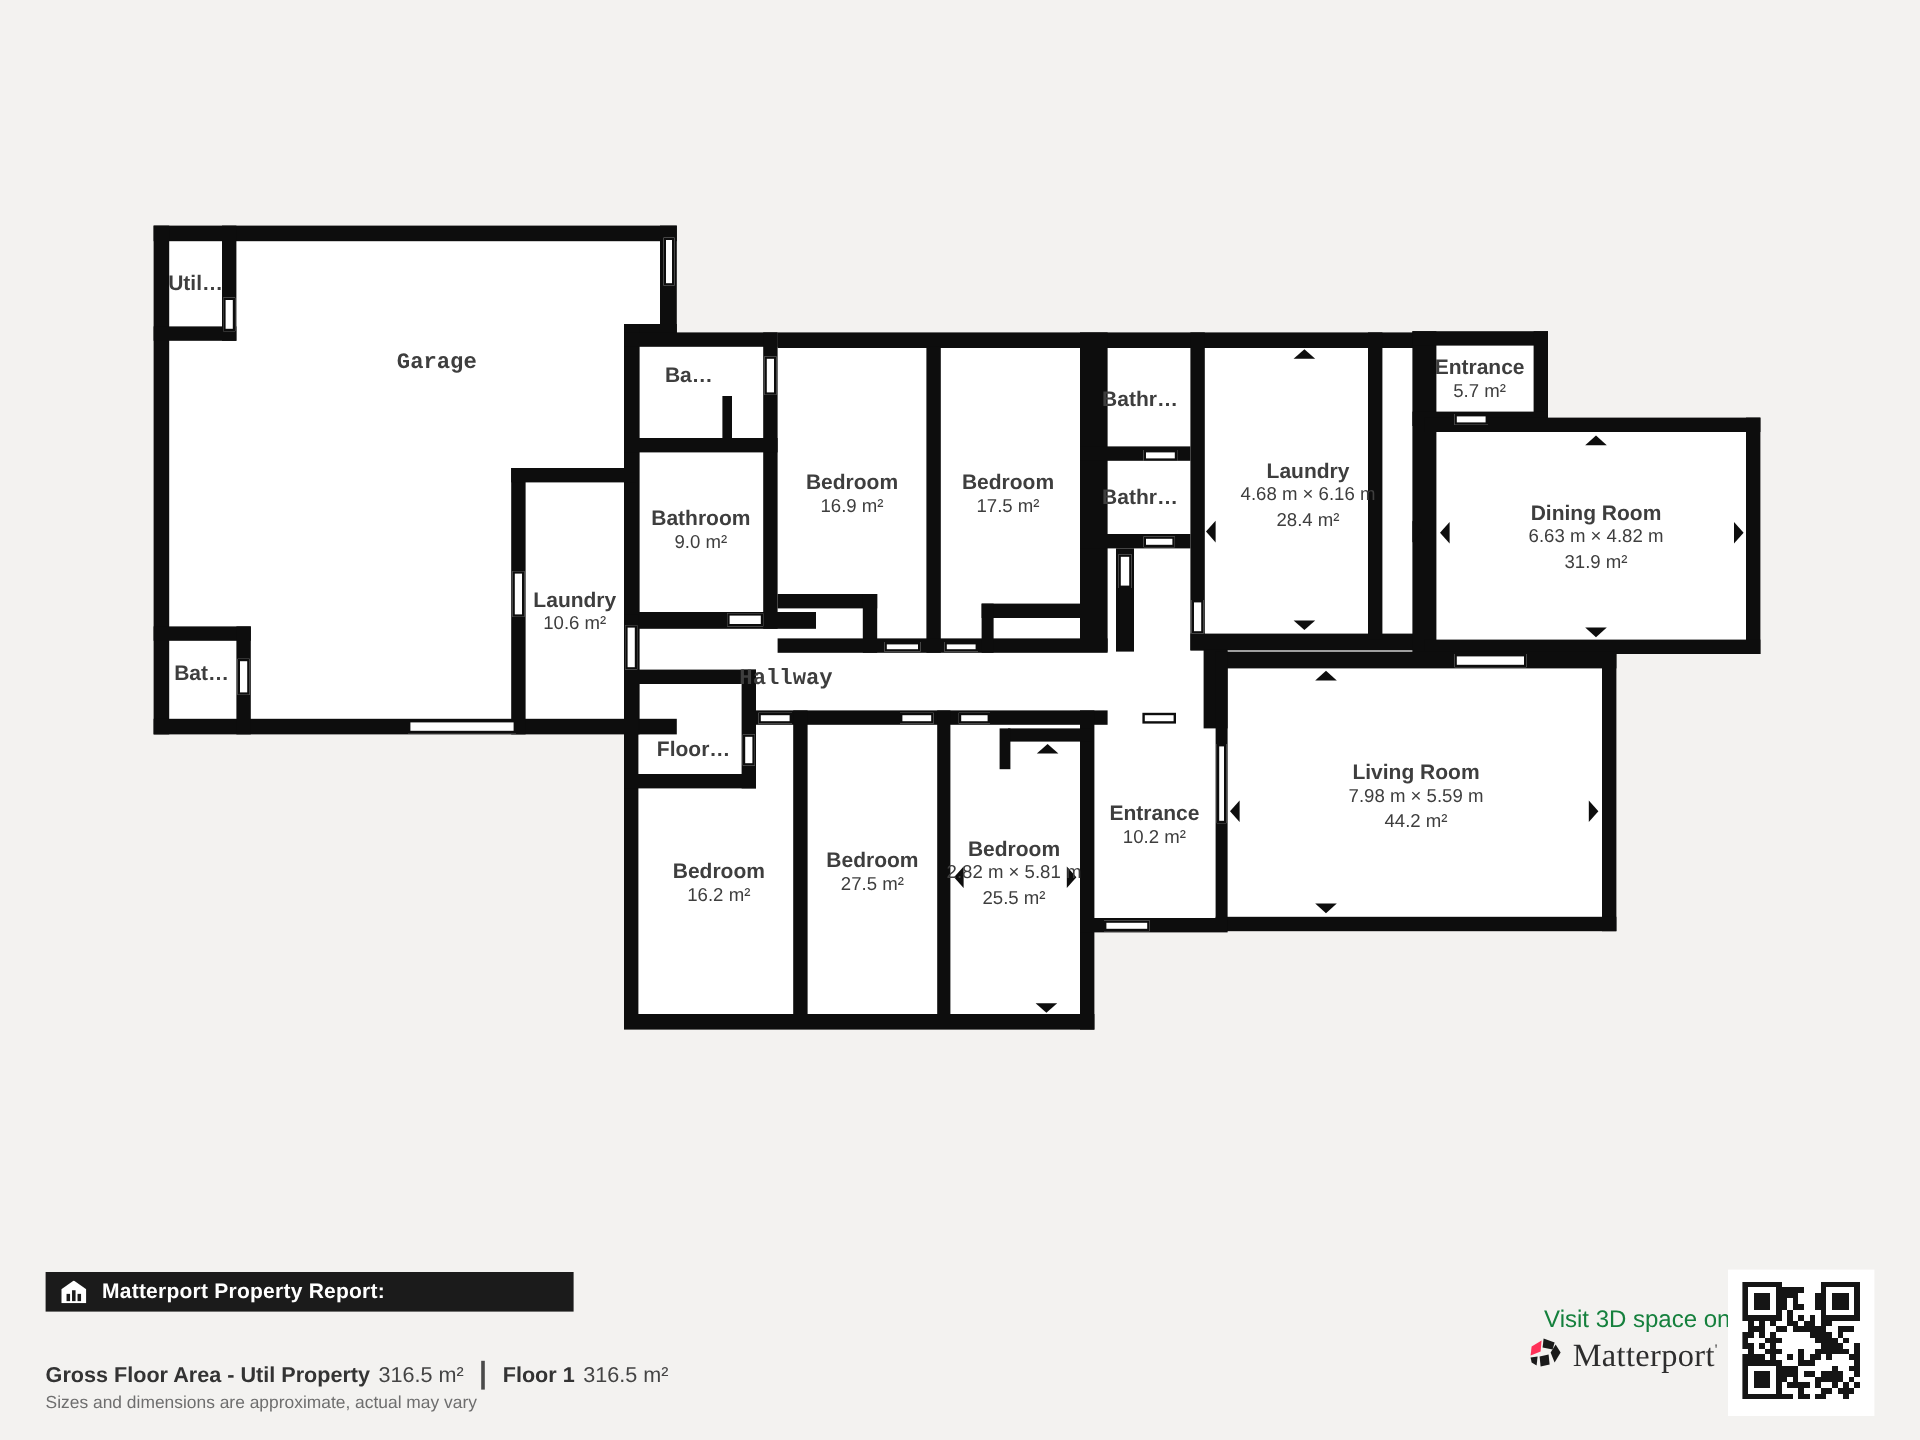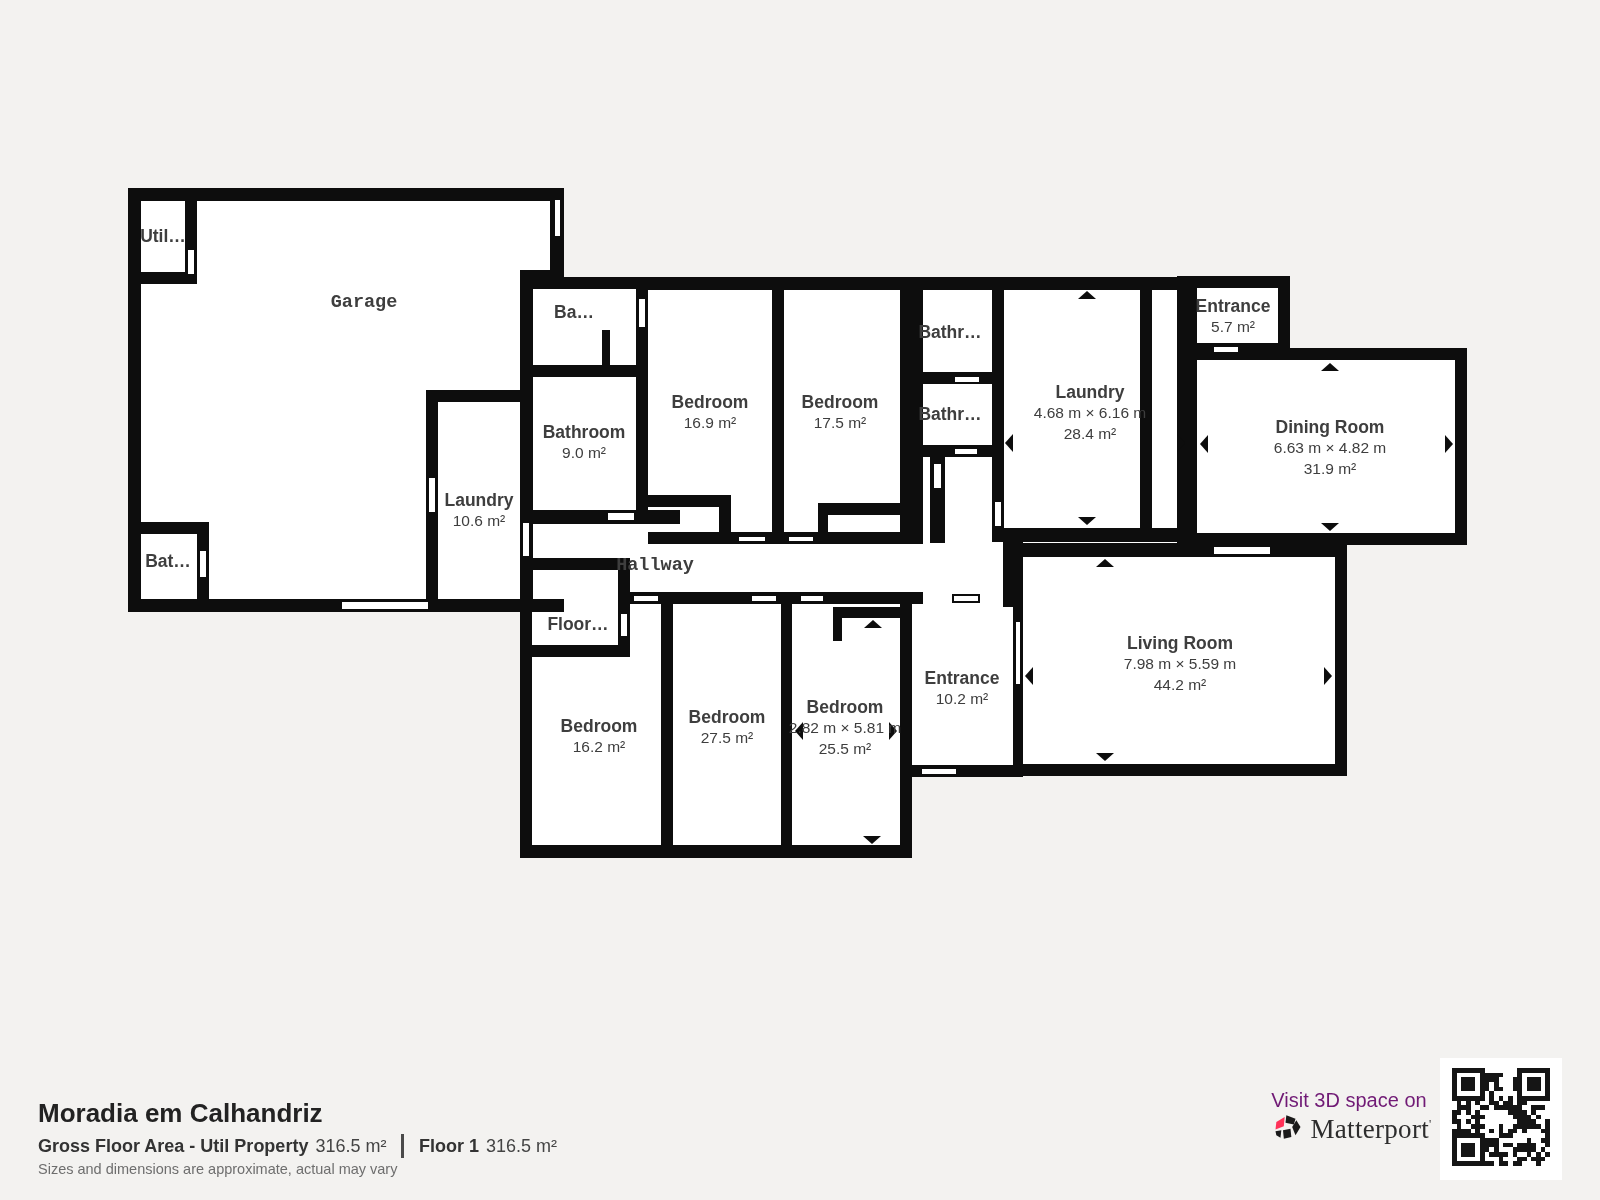--- a/index.html
+++ b/index.html
@@ -17,21 +17,21 @@
   
   .report-bar{position:absolute;left:38px;top:1060px;width:440px;height:33px;background:#1b1b1b;display:flex;align-items:center;z-index:40;}
   .report-bar .ric{margin-left:13px;display:flex;align-items:center;}
   .report-bar .rtx{color:#ffffff;font-weight:bold;font-size:17.5px;margin-left:13px;letter-spacing:.2px;}
   .prop-title{position:absolute;left:38px;top:1098px;font-size:26px;font-weight:bold;color:#222222;z-index:40;}
   .area-line{position:absolute;left:38px;top:1134px;font-size:18px;color:#3a3a3a;display:flex;align-items:center;z-index:40;}
   .area-line b{font-weight:bold;color:#333333;}
   .area-line .val{margin-left:7px;color:#444444;}
   .vsep{display:inline-block;width:2.5px;height:24px;background:#4a4a4a;margin:0 15px;}
   .disclaimer{position:absolute;left:38px;top:1161px;font-size:14.5px;color:#6e6e6e;z-index:40;}
-  .visit{position:absolute;left:1256px;top:1089px;width:186px;text-align:center;font-size:20px;color:#701a75;z-index:40;}
+  .visit{position:absolute;left:1256px;top:1089px;width:186px;text-align:right;font-size:20px;color:#15803d;z-index:40;}
   .brandrow{position:absolute;left:1262px;top:1112px;width:180px;display:flex;align-items:center;justify-content:center;z-index:40;}
   .wordmark{font-family:"Liberation Serif",serif;font-size:27px;color:#2d2d2d;margin-left:8px;letter-spacing:.3px;}
   .wordmark sup{font-size:12px;}
   .qr-box{position:absolute;left:1440px;top:1058px;width:122px;height:122px;background:#ffffff;z-index:40;display:flex;align-items:center;justify-content:center;}
 </style>
 </head>
 <body>
 
 <div id="stage">
 
@@ -209,21 +209,31 @@
   <div class="room-label" style="left:962px;top:688px">
     <div class="nm">Entrance</div>
     <div class="dm">10.2 m²</div>
   </div>
   <div class="room-label" style="left:1180px;top:664px">
     <div class="nm">Living Room</div>
     <div class="dm">7.98 m × 5.59 m</div>
     <div class="dm">44.2 m²</div>
   </div>
 
-  <div class="prop-title">Moradia em Calhandriz</div>
+  <div class="report-bar">
+    <span class="ric">
+      <svg width="21" height="19" viewBox="0 0 24 22">
+        <path d="M12 0 L24 8.6 L24 22 L0 22 L0 8.6 Z" fill="#ffffff"></path>
+        <rect x="5" y="13" width="3.4" height="7" fill="#1b1b1b"></rect>
+        <rect x="10.3" y="9.5" width="3.4" height="10.5" fill="#1b1b1b"></rect>
+        <rect x="15.6" y="13" width="3.4" height="7" fill="#1b1b1b"></rect>
+      </svg>
+    </span>
+    <span class="rtx">Matterport Property Report:</span>
+  </div>
   <div class="area-line">
     <b>Gross Floor Area - Util Property</b>
     <span class="val">316.5 m²</span>
     <span class="vsep"></span>
     <b>Floor 1</b>
     <span class="val">316.5 m²</span>
   </div>
   <div class="disclaimer">Sizes and dimensions are approximate, actual may vary</div>
 
   <div class="visit">Visit 3D space on</div>

